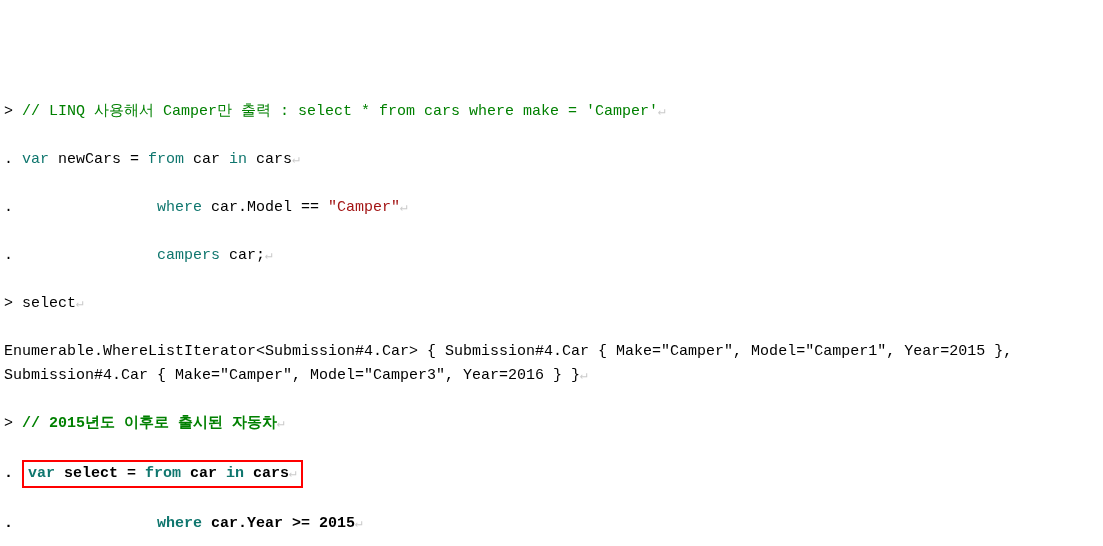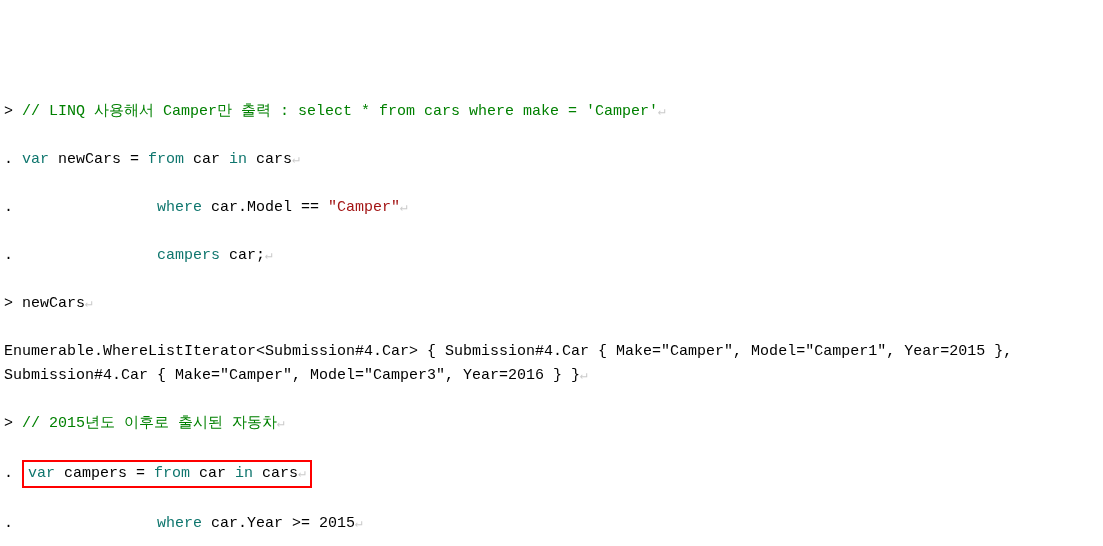--- a/index.html
+++ b/index.html
@@ -39,36 +39,36 @@
     .eol {
       color: #cccccc;
       font-size: 13px;
     }
     .highlighted-box {
       border: 2px solid #ff0000;
       display: inline-block;
       padding: 0 4px;
     }
     .bold {
-      font-weight: normal;
+      font-weight: bold;
     }
   </style>
 </head>
 <body>
 
 
 
 <div class="line"><span class="prompt">&gt; </span><span class="comment">// LINQ 사용해서 Camper만 출력 : select * from cars where make = 'Camper'</span><span class="eol">↵</span></div>
 <div class="line"><span class="prompt">. </span><span class="keyword">var</span><span class="normal"> newCars = </span><span class="keyword">from</span><span class="normal"> car </span><span class="keyword">in</span><span class="normal"> cars</span><span class="eol">↵</span></div>
 <div class="line"><span class="prompt">.                </span><span class="keyword">where</span><span class="normal"> car.Model == </span><span class="string">"Camper"</span><span class="eol">↵</span></div>
 <div class="line"><span class="prompt">.                </span><span class="keyword">campers</span><span class="normal"> car;</span><span class="eol">↵</span></div>
-<div class="line"><span class="prompt">&gt; </span><span class="normal">newCars</span><span class="eol">↵</span></div>
+<div class="line"><span class="prompt">&gt; </span><span class="normal">select</span><span class="eol">↵</span></div>
 <div class="line"><span class="normal">Enumerable.WhereListIterator&lt;Submission#4.Car&gt; { Submission#4.Car { Make="Camper", Model="Camper1", Year=2015 }, Submission#4.Car { Make="Camper", Model="Camper3", Year=2016 } }</span><span class="eol">↵</span></div>
 <div class="line"><span class="prompt">&gt; </span><span class="comment bold">// 2015년도 이후로 출시된 자동차</span><span class="eol">↵</span></div>
-<div class="line"><span class="prompt bold">. </span><span class="highlighted-box"><span class="keyword bold">var</span><span class="normal bold"> campers = </span><span class="keyword bold">from</span><span class="normal bold"> car </span><span class="keyword bold">in</span><span class="normal bold"> cars</span><span class="eol">↵</span></span></div>
+<div class="line"><span class="prompt bold">. </span><span class="highlighted-box"><span class="keyword bold">var</span><span class="normal bold"> select = </span><span class="keyword bold">from</span><span class="normal bold"> car </span><span class="keyword bold">in</span><span class="normal bold"> cars</span><span class="eol">↵</span></span></div>
 <div class="line"><span class="prompt bold">.                </span><span class="keyword bold">where</span><span class="normal bold"> car.Year &gt;= 2015</span><span class="eol">↵</span></div>
 
 
 
 
 
 
 
 
 </body></html>

